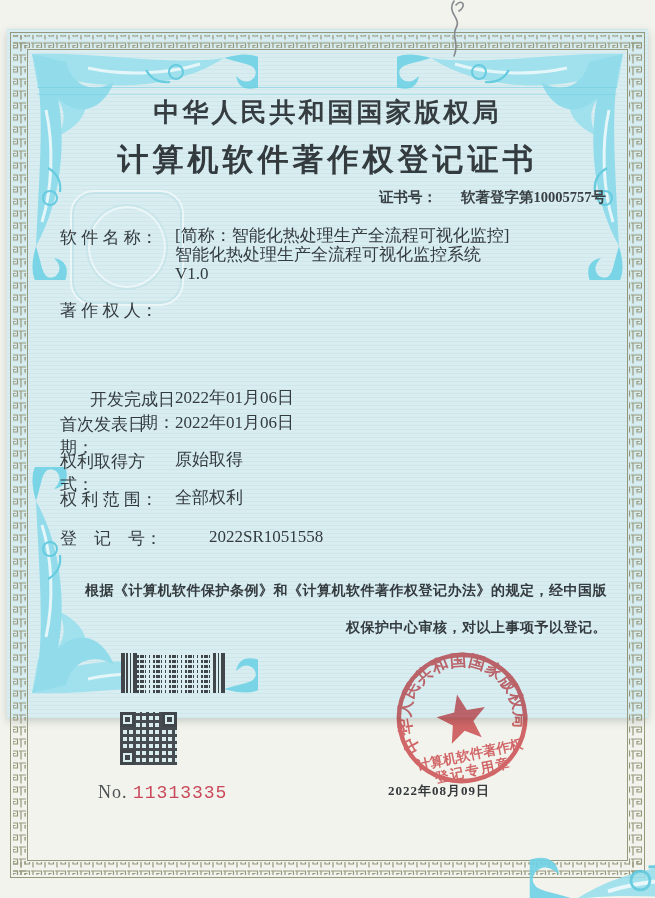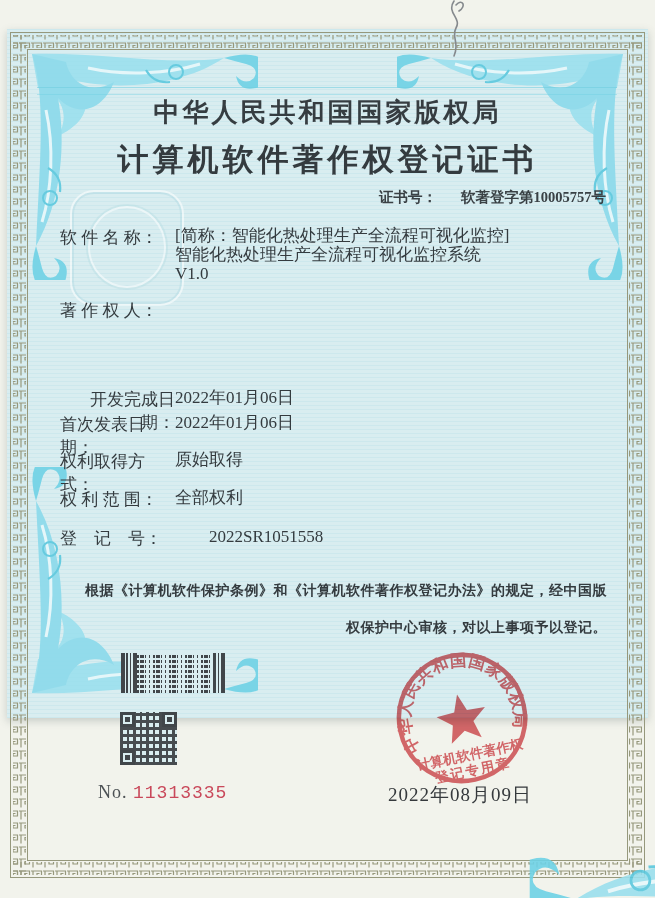--- a/index.html
+++ b/index.html
@@ -75,21 +75,21 @@
       repeating-linear-gradient(0deg,#474c50 0 3px, rgba(71,76,80,0) 3px 7px),
       repeating-linear-gradient(90deg,#474c50 0 3px,#d9edf0 3px 7px,#474c50 7px 9px,#d9edf0 9px 13px);
   }
   .finder{position:absolute;width:9px;height:9px;border:3px solid #41464a;background:#d9edf0;}
   .finder::after{content:"";position:absolute;left:2px;top:2px;width:5px;height:5px;background:#41464a;}
   .finder.tl{left:0;top:0;}.finder.tr{right:0;top:0;}.finder.bl{left:0;bottom:0;}
   .serial{position:absolute;left:91px;top:753px;font-size:18px;color:#4c5154;letter-spacing:1px;}
   .serial .num{color:#c9485a;font-family:"Liberation Mono", monospace;font-size:18px;letter-spacing:1px;}
   .issuedate{
     position:absolute;left:381px;top:753px;
-    font-size:19px;font-weight:400;color:#35393c;letter-spacing:1px;
+    font-size:13px;font-weight:700;color:#35393c;letter-spacing:1px;
   }
   .seal{
     position:absolute;left:375px;top:609px;
     mix-blend-mode:multiply;opacity:0.88;
   }
   .scribble{position:absolute;left:432px;top:0;z-index:6;}
 </style>
 </head>
 <body>
 

